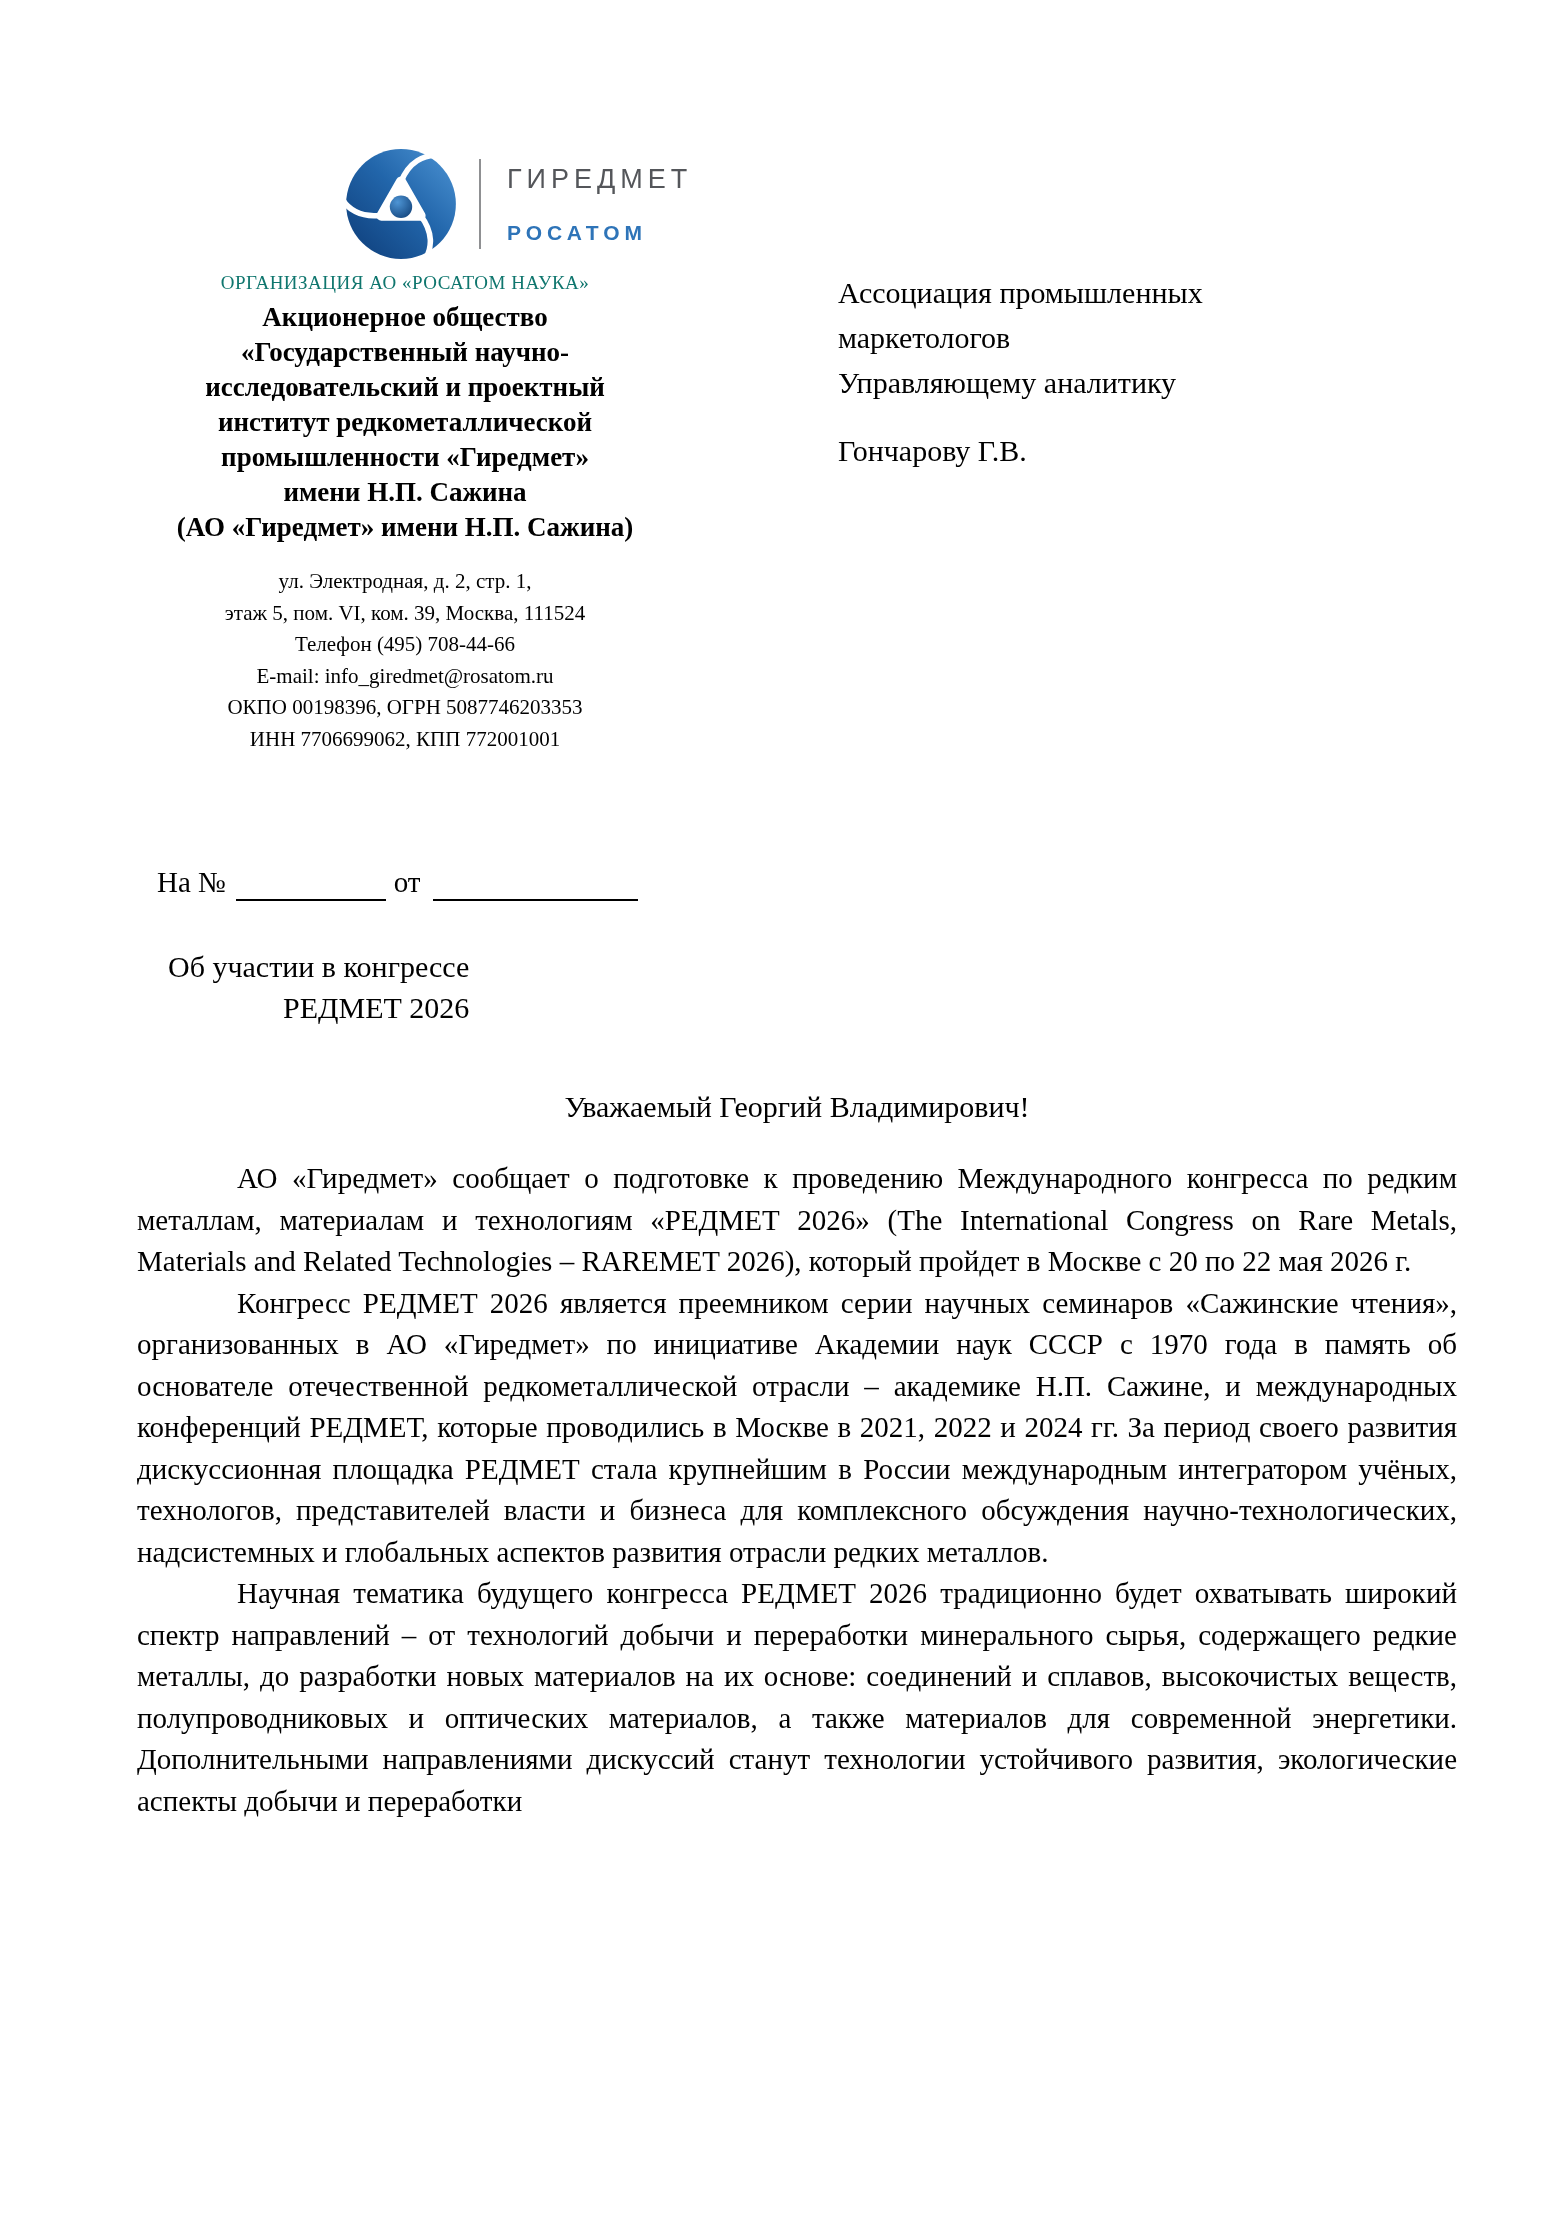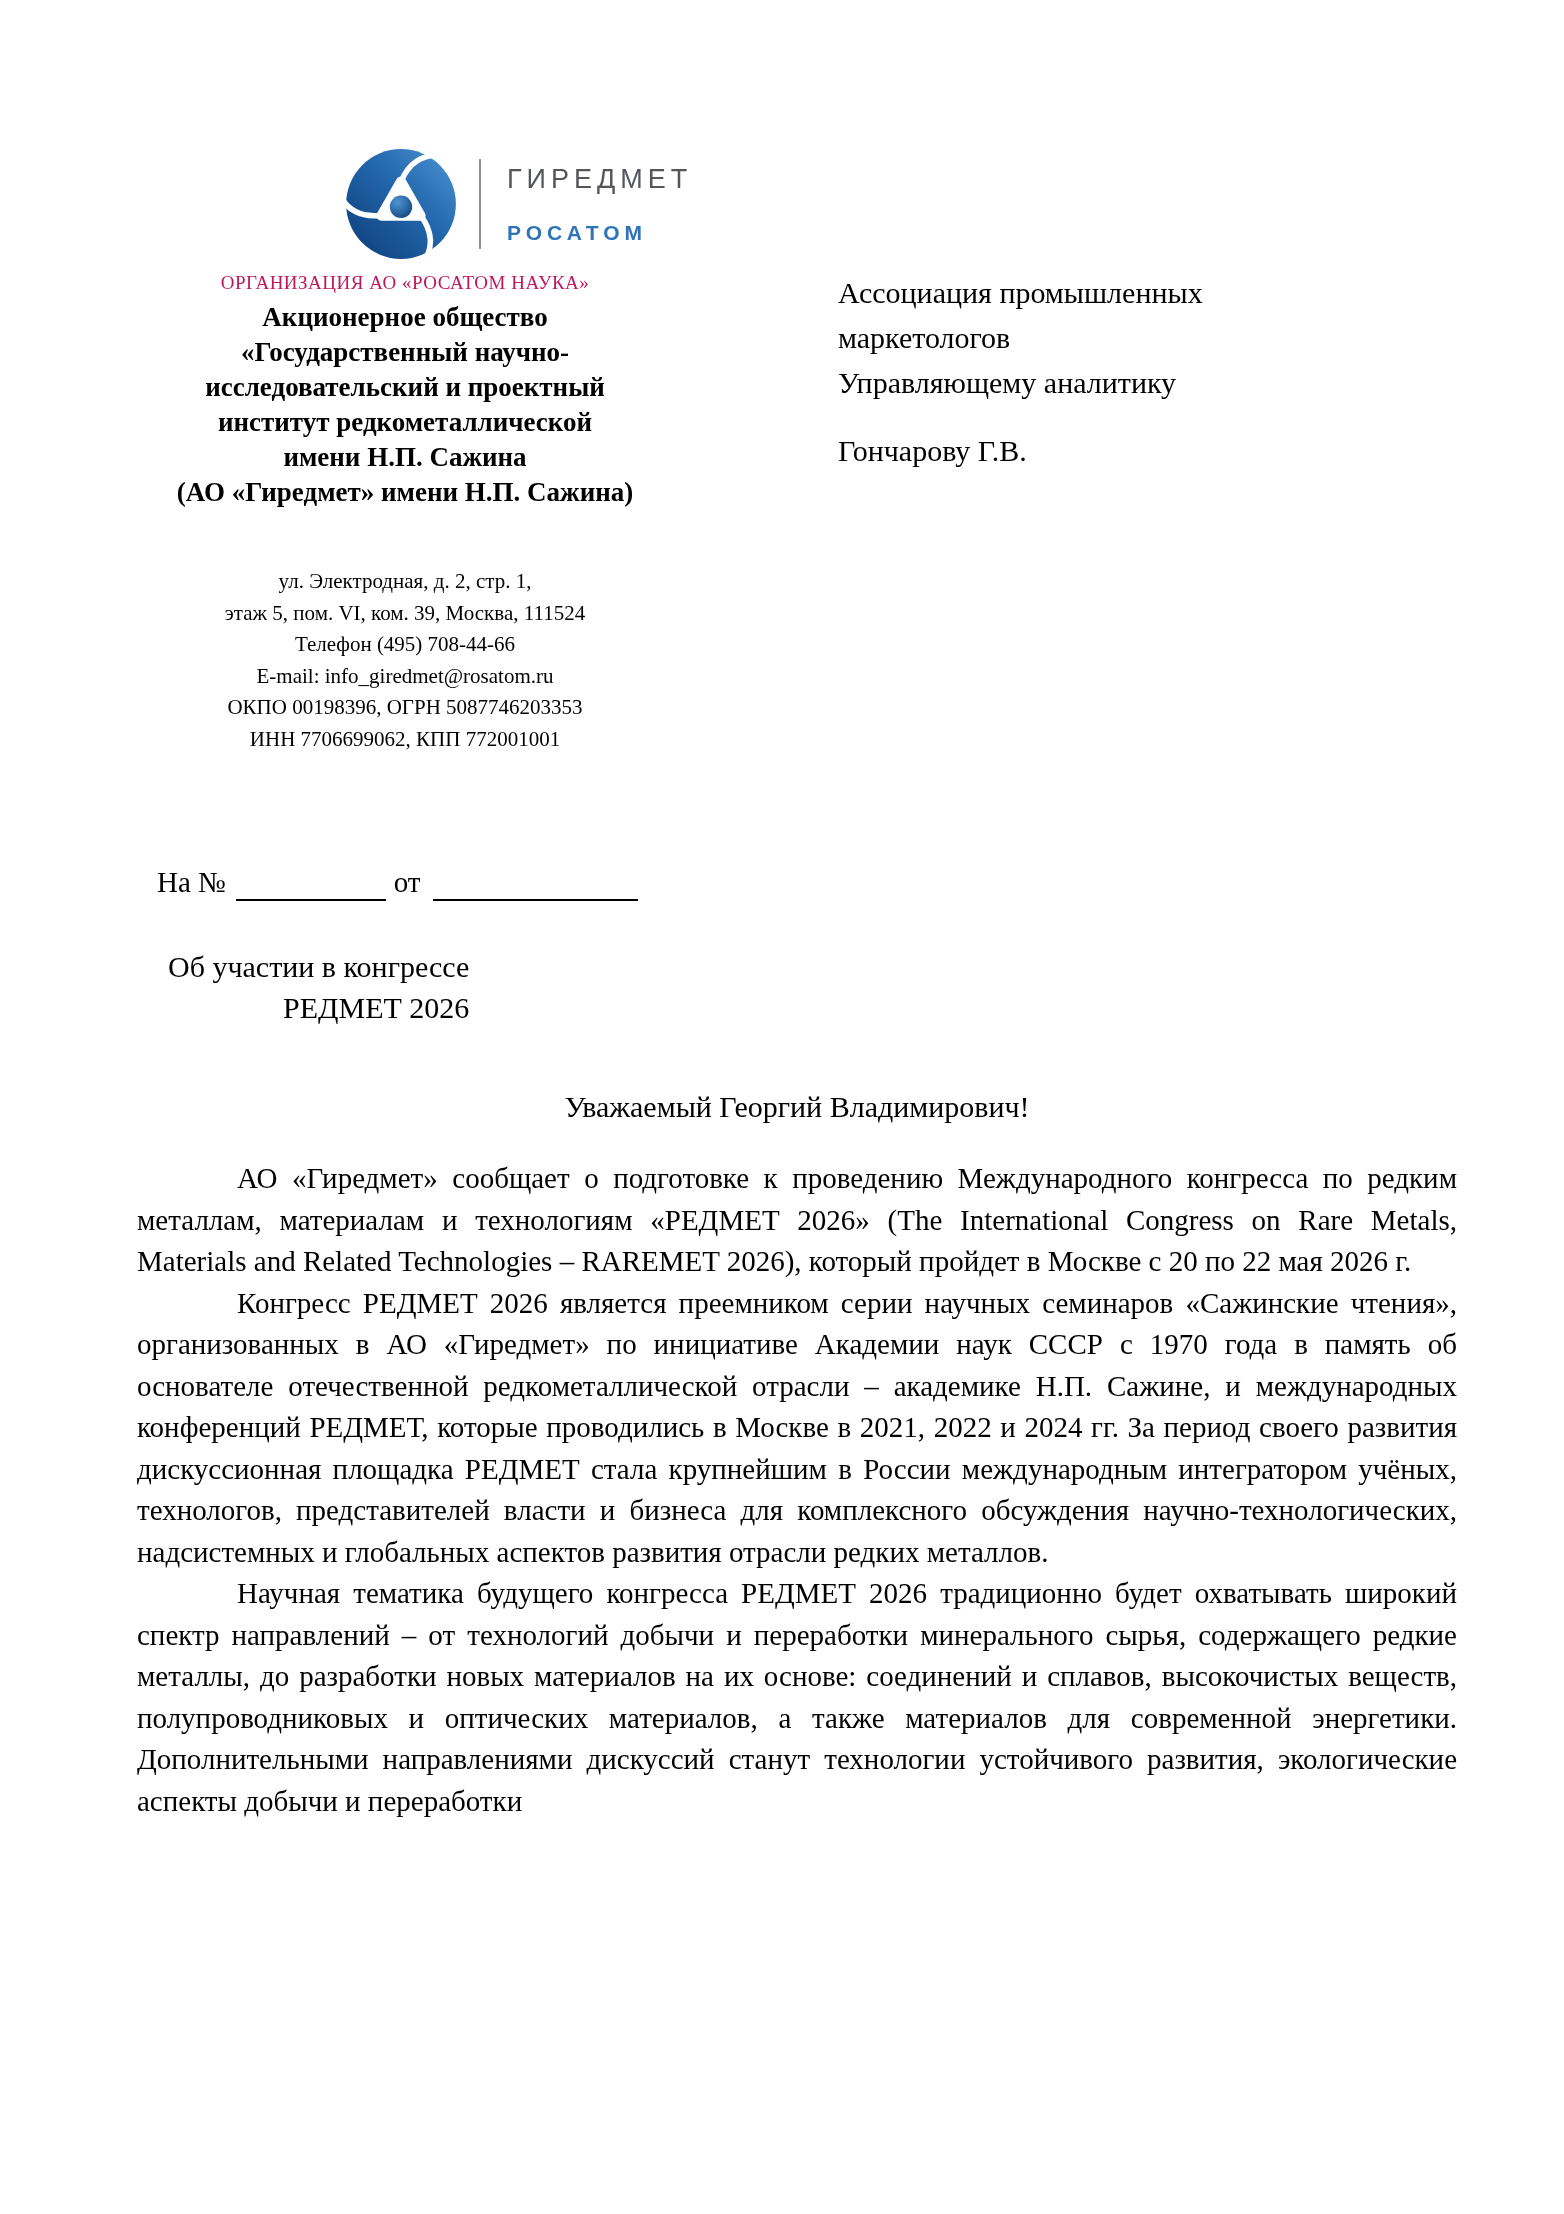--- a/index.html
+++ b/index.html
@@ -36,21 +36,21 @@
   .wordmark-bottom {
     font-size: 21px; letter-spacing: 5px;
     color: #2e74b8; font-weight: 700;
     margin-top: 26px;
   }
 
   .org-line {
     position: absolute;
     left: 115px; top: 272px; width: 580px;
     text-align: center;
-    color: #be185d;
+    color: #0f766e;
     font-size: 19px;
     letter-spacing: 0.5px;
   }
 
   .org-name {
     position: absolute;
     left: 105px; top: 300px; width: 600px;
     text-align: center;
     font-weight: bold;
     font-size: 27px;
@@ -152,20 +152,21 @@
     </div>
   </div>
 
   <div class="org-line">ОРГАНИЗАЦИЯ АО «РОСАТОМ НАУКА»</div>
 
   <div class="org-name">
     <div>Акционерное общество</div>
     <div>«Государственный научно-</div>
     <div>исследовательский и проектный</div>
     <div>институт редкометаллической</div>
+    <div>промышленности «Гиредмет»</div>
     <div>имени Н.П. Сажина</div>
     <div>(АО «Гиредмет» имени Н.П. Сажина)</div>
   </div>
 
   <div class="address">
     <div>ул. Электродная, д. 2, стр. 1,</div>
     <div>этаж 5, пом. VI, ком. 39, Москва, 111524</div>
     <div>Телефон (495) 708-44-66</div>
     <div>E-mail: info_giredmet@rosatom.ru</div>
     <div>ОКПО 00198396, ОГРН 5087746203353</div>

